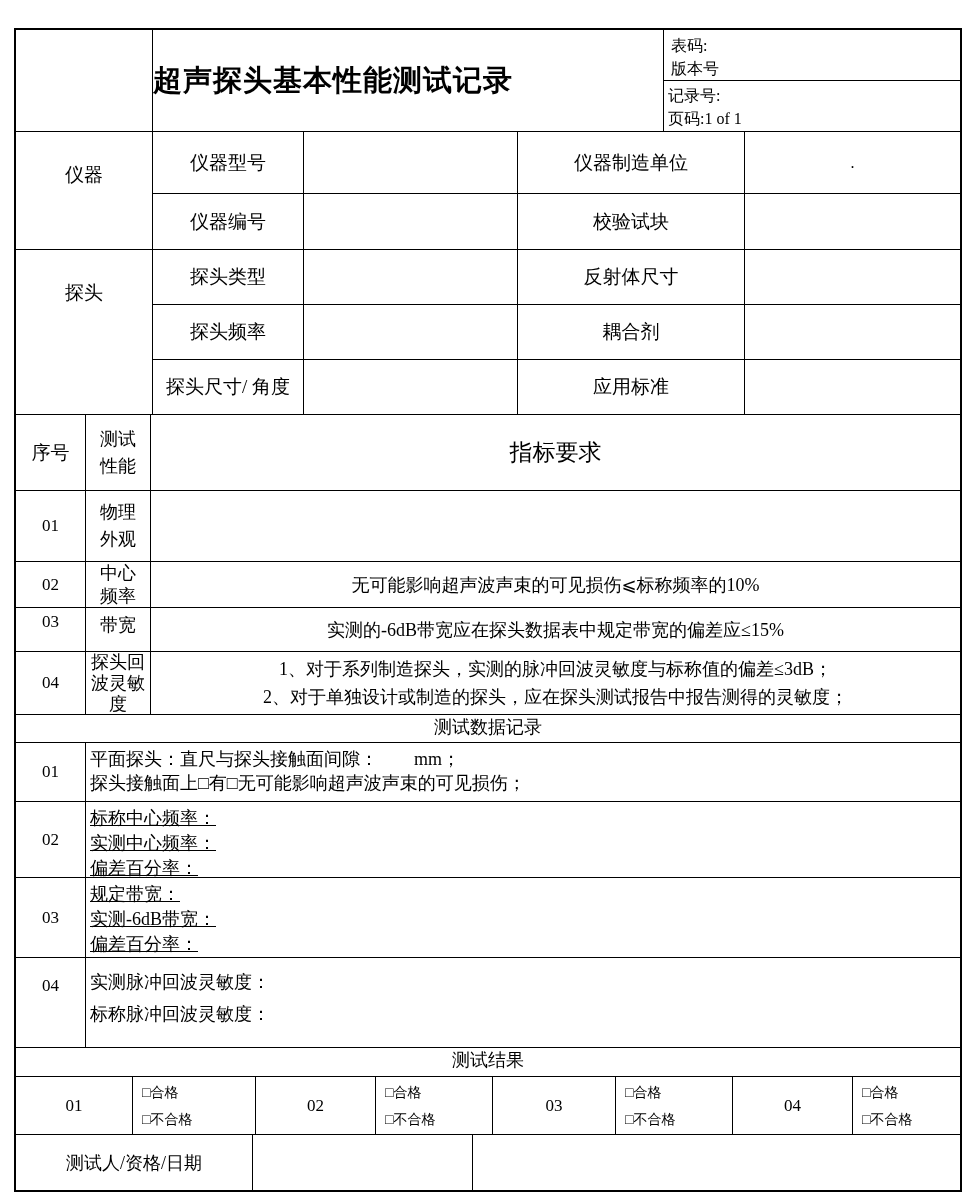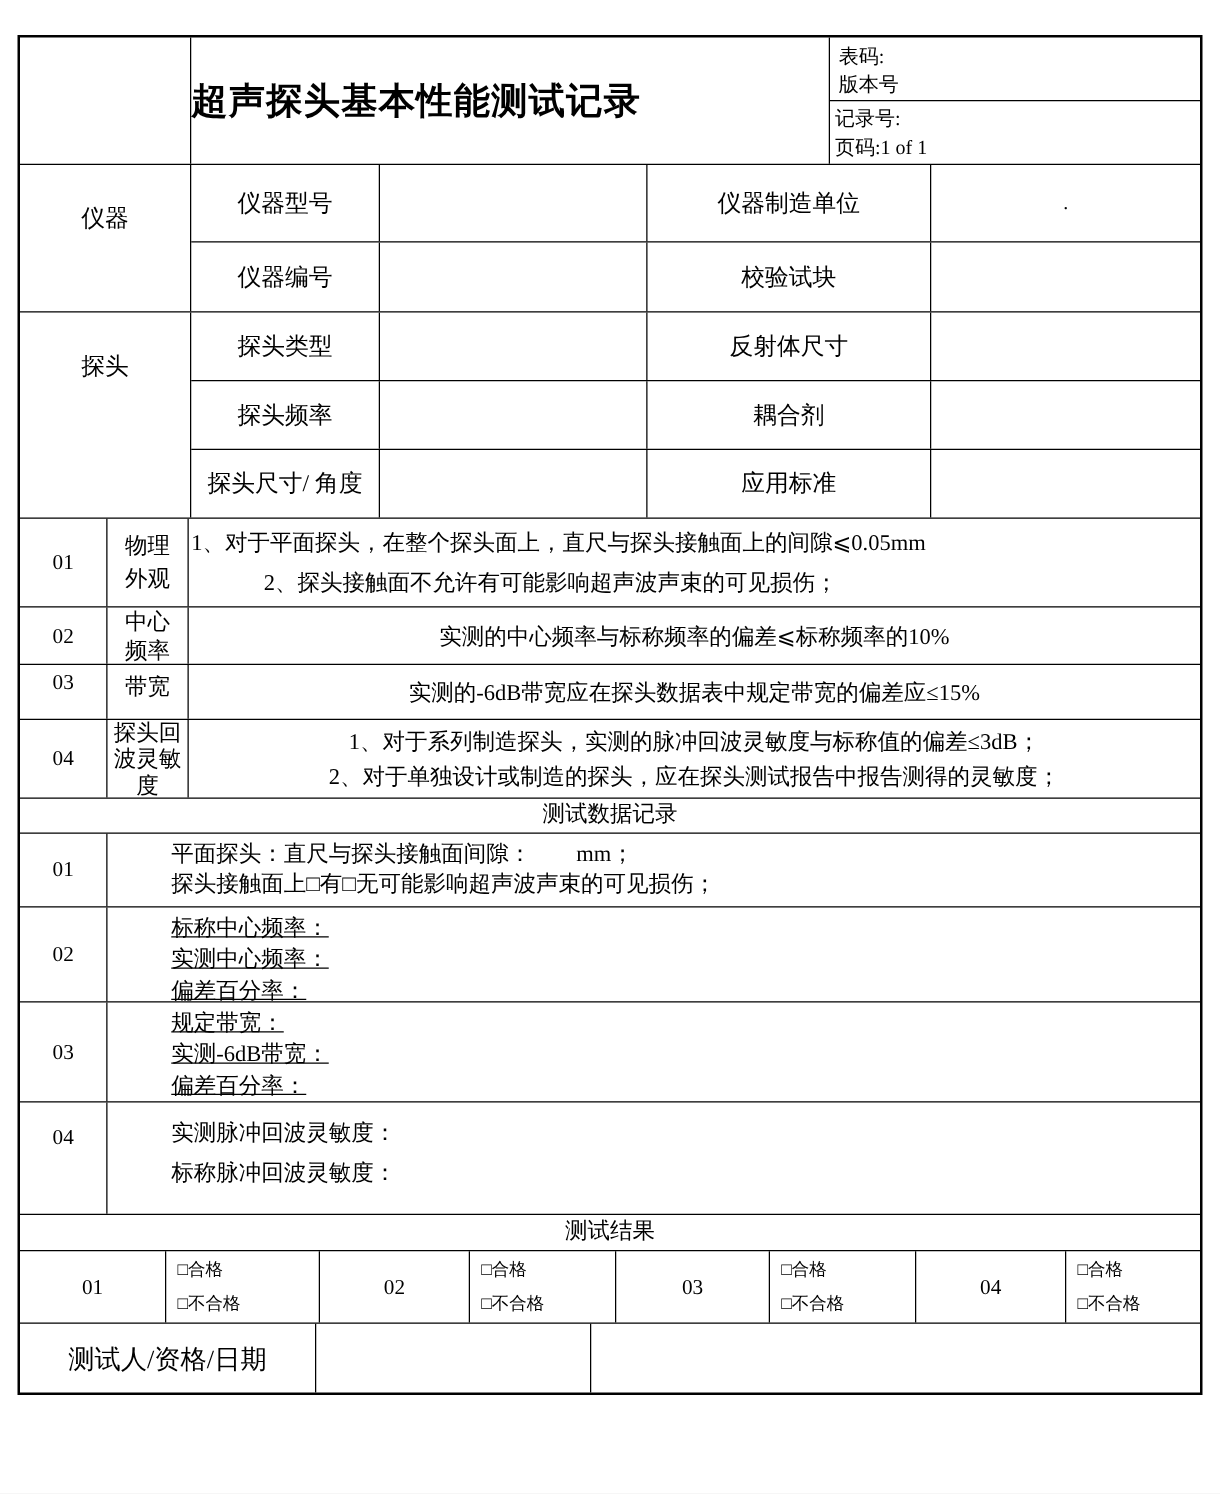--- a/index.html
+++ b/index.html
@@ -23,27 +23,27 @@
   .meta-bottom { flex:1; padding:3px 0 0 4px; font-size:16px; line-height:23px; }
   .flabel { font-size:19px; }
   .num { font-size:17px; }
   .perf { font-size:18px; line-height:27px; text-align:center; }
   .req-head { font-size:23px; }
   .req-cell { flex-direction:column; justify-content:space-evenly; align-items:stretch; font-size:18px; }
   .req-line-left { text-align:left; padding-left:2px; }
   .req-line-indent { text-align:left; padding-left:60px; }
   .req-line-center { text-align:center; }
   .bar { justify-content:center; font-size:18px; }
-  .data-cell { flex-direction:column; justify-content:flex-start; align-items:stretch; text-align:left; padding:4px 4px 0 4px; font-size:18px;margin-left:47px; }
+  .data-cell { flex-direction:column; justify-content:flex-start; align-items:stretch; text-align:left; padding:4px 4px 0 4px; font-size:18px; }
   .lh24 { line-height:24px; }
   .lh25 { line-height:25px;text-decoration:underline; }
   .lh32 { line-height:32px; padding-top:8px; }
   .pre { white-space:pre-wrap; }
   .chk-cell { flex-direction:column; justify-content:center; align-items:flex-start; padding-left:9px; font-size:14px; line-height:27px; }
-  .foot-label { font-size:21px;text-align:right; }
+  .foot-label { font-size:18px;text-align:right; }
 </style>
 </head>
 <body>
 
 <div class="page">
   <div class="tbl">
 
     <div class="band" style="height:102px">
       <div class="cell" style="width:137px"></div>
       <div class="title-cell">
@@ -140,41 +140,49 @@
           <div class="cell flabel" style="width:227px">
               <span>应用标准</span>
             </div>
           <div class="cell last">
               <span></span>
             </div>
         </div>
       </div>
     </div>
 
+    <div class="band" style="height:76px">
+      <div class="cell flabel" style="width:70px">
+          <span>序号</span>
+        </div>
+      <div class="cell col perf" style="width:65px; justify-content:center">
+        <div>测试</div>
+        <div>性能</div>
+      </div>
+      <div class="cell last req-head">
+          <span>指标要求</span>
+        </div>
+    </div>
 
     <div class="band" style="height:71px">
       <div class="cell num" style="width:70px">01</div>
       <div class="cell col perf" style="width:65px; justify-content:center">
         <div>物理</div>
         <div>外观</div>
       </div>
-      <div class="cell last req-cell">
-        <div class="req-line-left">1、对于平面探头，在整个探头面上，直尺与探头接触面上的间隙⩽0.05mm</div>
-        <div class="req-line-indent">2、探头接触面不允许有可能影响超声波声束的可见损伤；</div>
-      </div>
     </div>
 
     <div class="band" style="height:46px">
       <div class="cell num" style="width:70px">02</div>
       <div class="cell col perf" style="width:65px; justify-content:center; line-height:23px">
         <div>中心</div>
         <div>频率</div>
       </div>
       <div class="cell last req-cell">
-        <div class="req-line-center">实测的中心频率与标称频率的偏差⩽标称频率的10%</div>
+        <div class="req-line-center">无可能影响超声波声束的可见损伤⩽标称频率的10%</div>
       </div>
     </div>
 
     <div class="band" style="height:44px">
       <div class="cell num" style="width:70px; align-items:flex-start; padding-top:4px">03</div>
       <div class="cell col perf" style="width:65px; justify-content:flex-start; padding-top:4px">
         <div>带宽</div>
       </div>
       <div class="cell last req-cell">
         <div class="req-line-center">实测的-6dB带宽应在探头数据表中规定带宽的偏差应≤15%</div>

